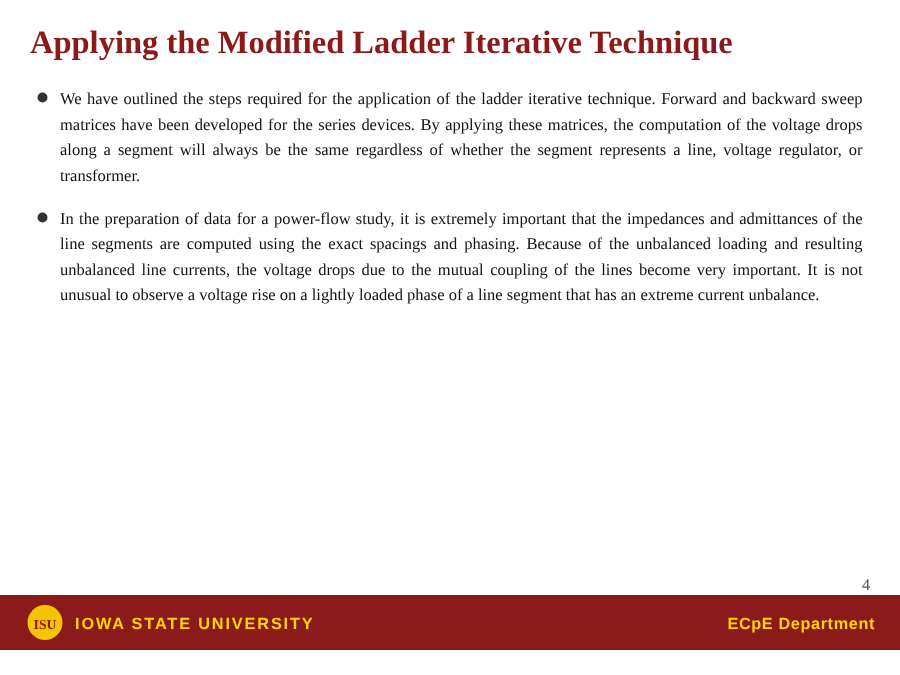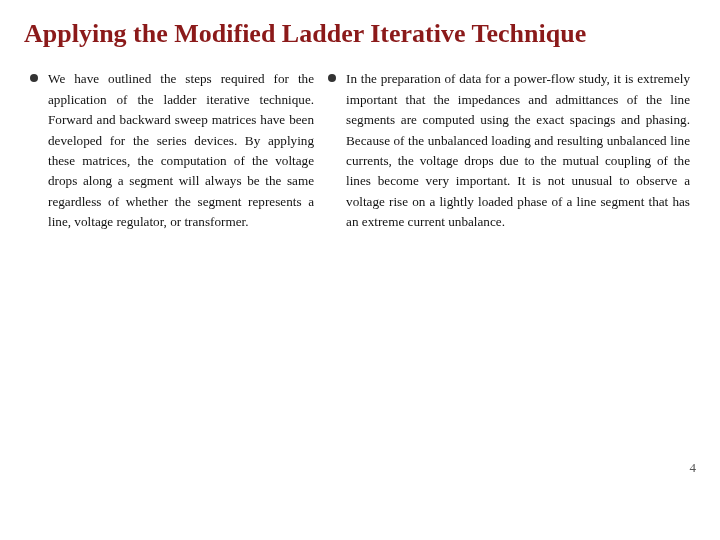--- a/index.html
+++ b/index.html
@@ -42,20 +42,21 @@
       flex: 1;
       padding: 10px 30px 10px 30px;
       display: flex;
       flex-direction: column;
       justify-content: flex-start;
     }
 
     .bullet-list {
       list-style: none;
       display: flex;
+      flex-direction: column;
       gap: 14px;
     }
 
     .bullet-item {
       display: flex;
       align-items: flex-start;
       gap: 10px;
     }
 
     .bullet-dot {
@@ -142,14 +143,24 @@
       </li>
       <li class="bullet-item">
         <span class="bullet-dot"></span>
         <span class="bullet-text">In the preparation of data for a power-flow study, it is extremely important that the impedances and admittances of the line segments are computed using the exact spacings and phasing. Because of the unbalanced loading and resulting unbalanced line currents, the voltage drops due to the mutual coupling of the lines become very important. It is not unusual to observe a voltage rise on a lightly loaded phase of a line segment that has an extreme current unbalance.</span>
       </li>
     </ul>
   </div>
 
   <div class="page-number">4</div>
 
+  <div class="slide-footer">
+    <div class="footer-logo">
+      <svg class="footer-logo-emblem" viewBox="0 0 32 32" xmlns="http://www.w3.org/2000/svg">
+        <circle cx="16" cy="16" r="14" fill="#FFD700" opacity="0.9"></circle>
+        <text x="16" y="21" text-anchor="middle" font-size="11" font-weight="bold" fill="#8B1A1A" font-family="serif">ISU</text>
+      </svg>
+      <span class="footer-university">Iowa State University</span>
+    </div>
+    <span class="footer-department">ECpE Department</span>
+  </div>
 
 </div>
 
 </body></html>

